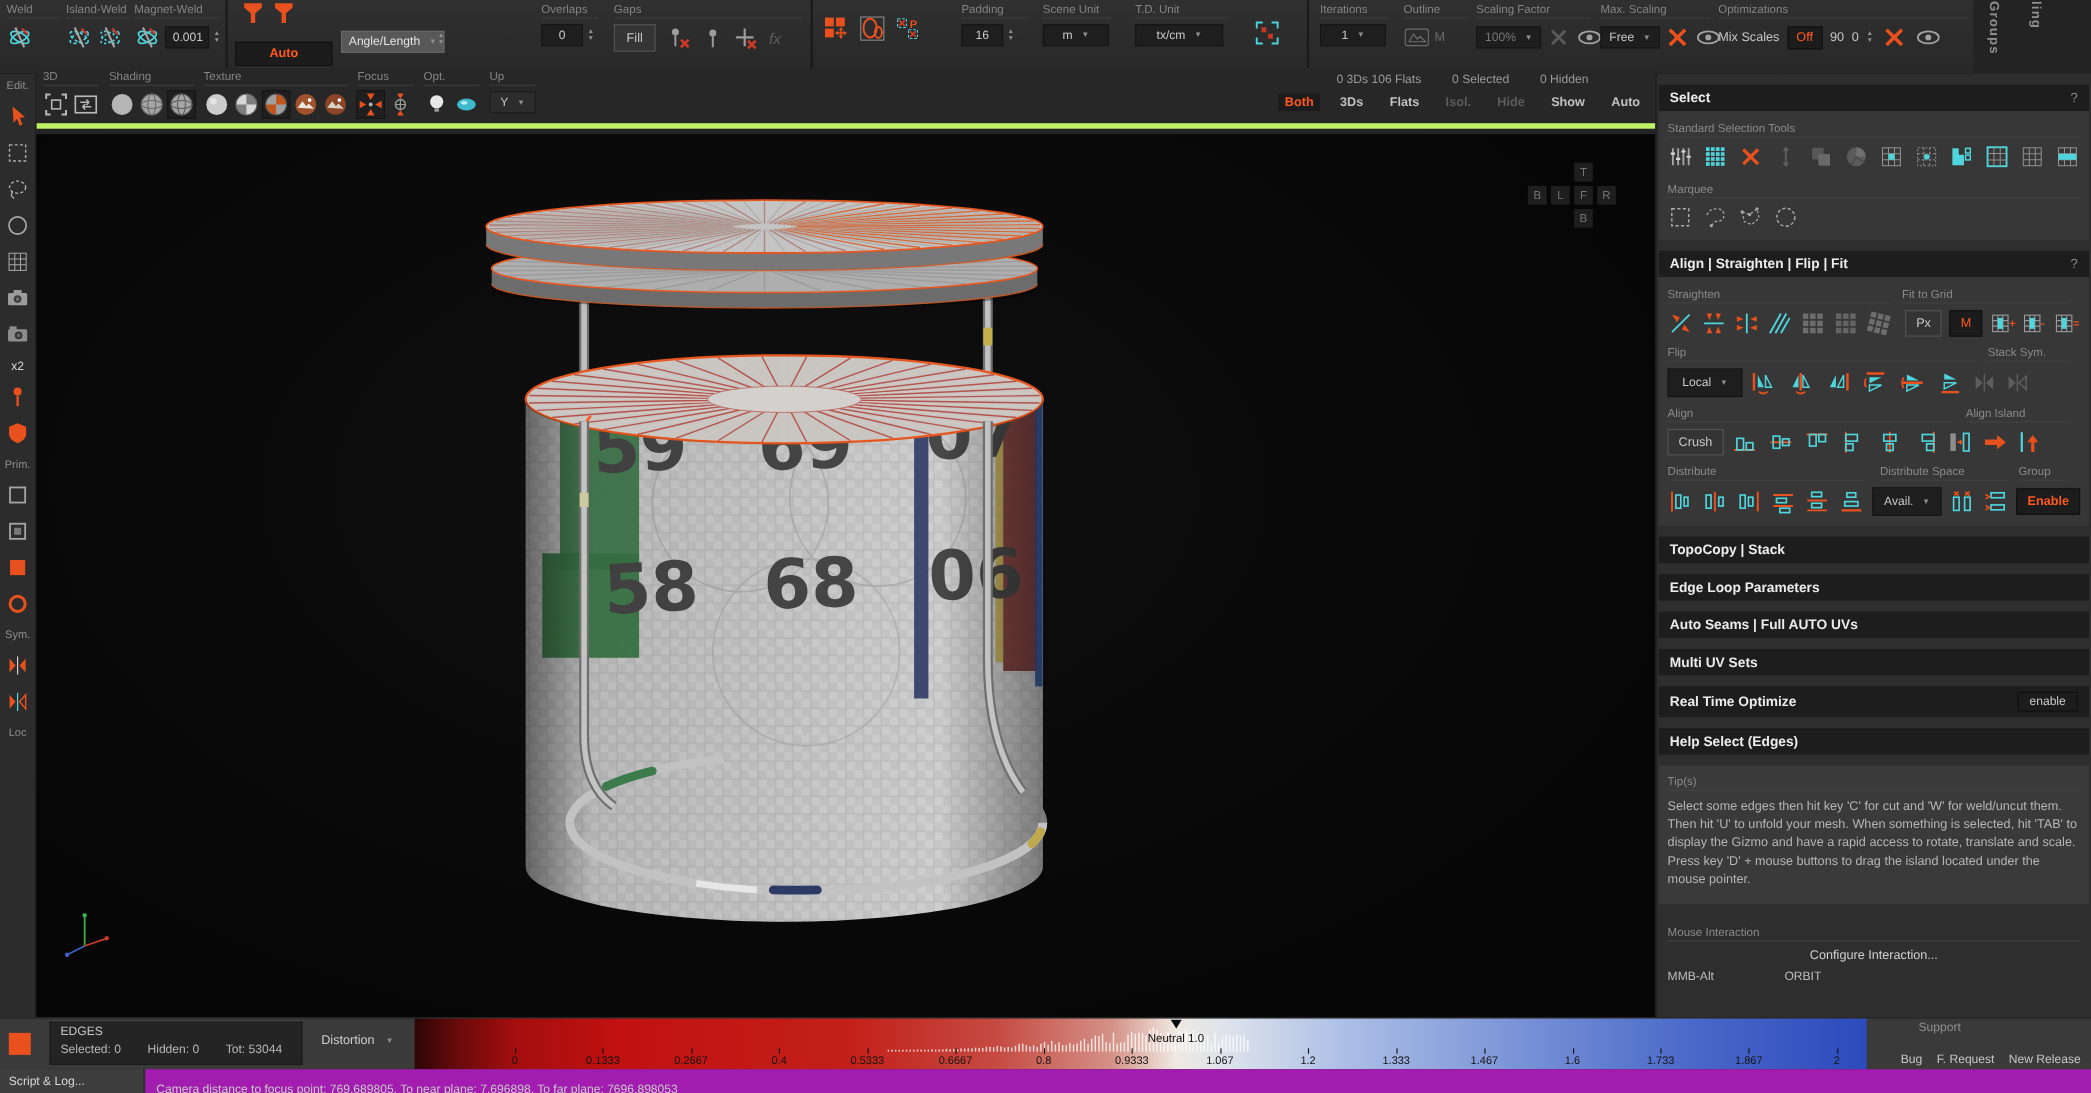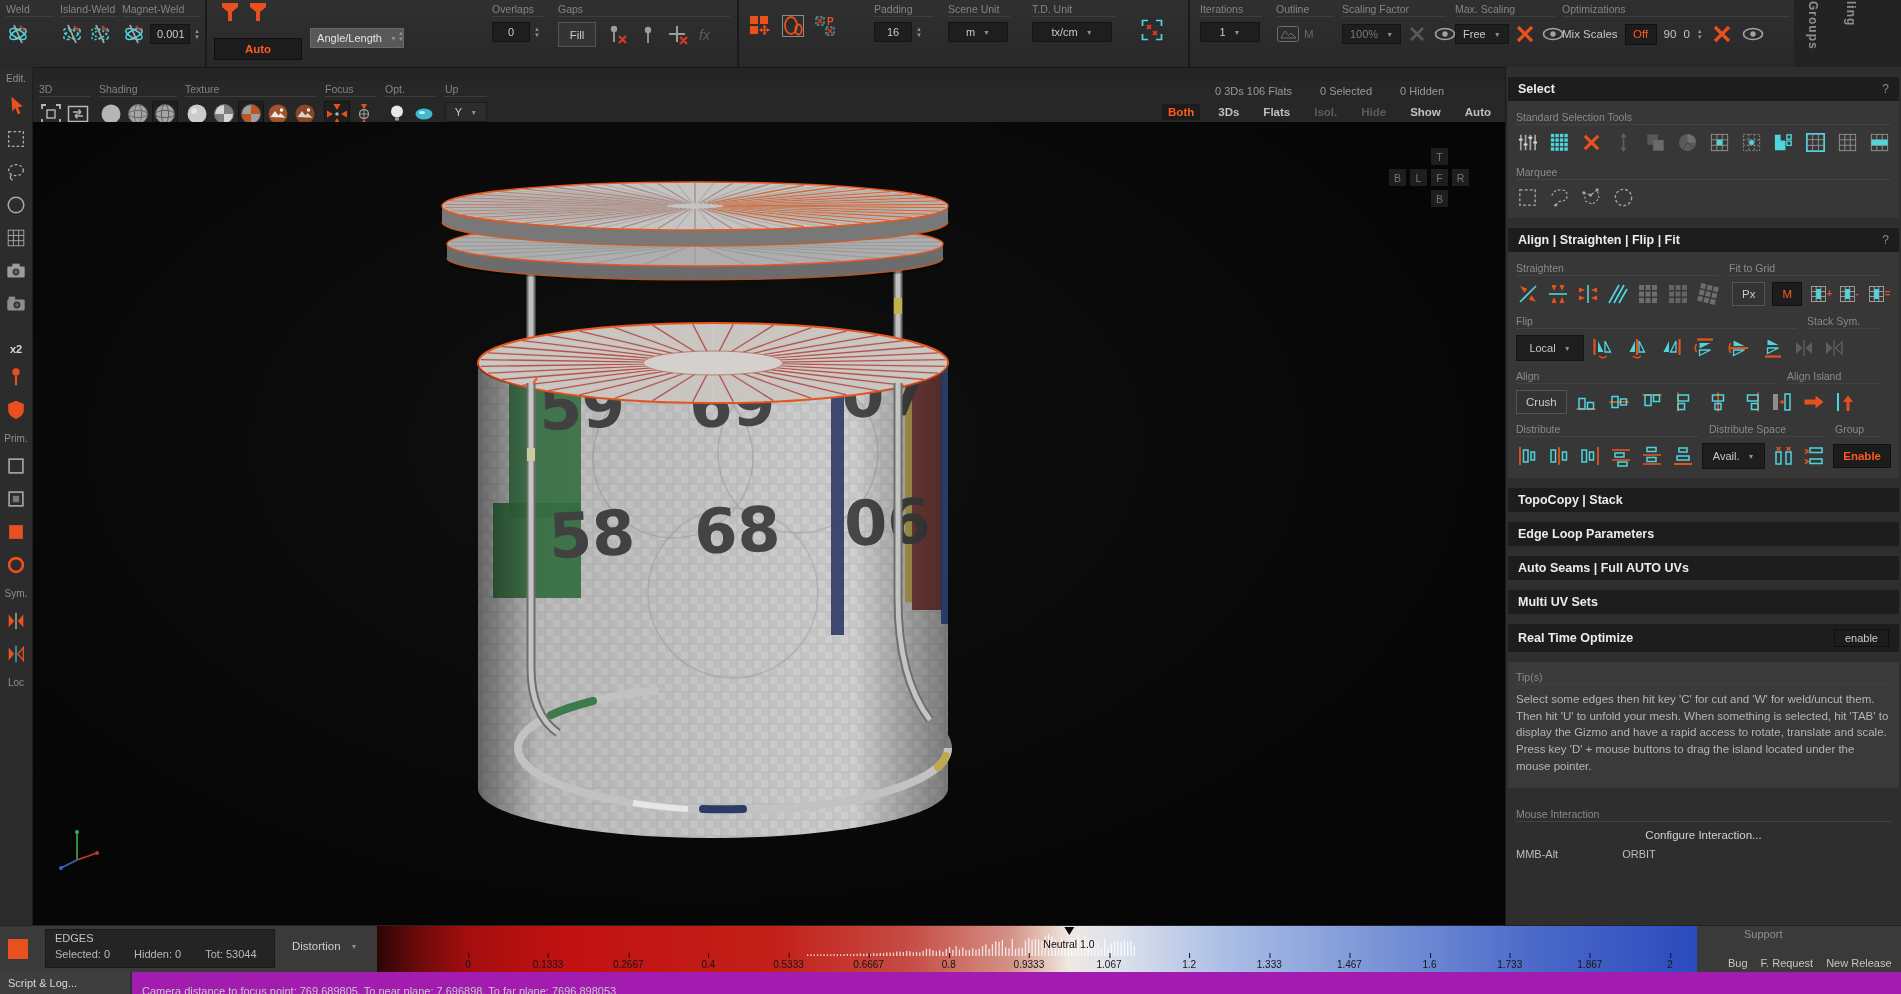--- a/index.html
+++ b/index.html
@@ -28,35 +28,35 @@
        color:#c9c9c9;background:#343434;border:1px solid #555;box-sizing:border-box}
   .btn.dark{background:#1c1c1c;border-color:#101010}
   .orange-t{color:#ff5a1f !important}
   .tsep{position:absolute;top:0;width:2px;height:67px;background:#1a1a1a}
   .dimtxt{color:#6a6a6a;font-size:11.5px}
   .plain{color:#c6c6c6;font-size:11.5px}
   .corner{position:absolute;left:1794px;top:0;width:107px;height:67px;background:#232323}
   .vtab{position:absolute;top:1px;writing-mode:vertical-rl;font-weight:bold;font-size:12px;
         color:#8f8f8f;letter-spacing:1px;height:66px;overflow:hidden}
   
-  #vpheader{position:absolute;left:33px;top:81px;width:1472px;height:55px;background:#272727;
-            border-bottom:2px solid #bef264;box-sizing:border-box}
+  #vpheader{position:absolute;left:33px;top:62px;width:1472px;height:55px;background:#272727;
+            border-bottom:5px solid #bef264;box-sizing:border-box}
   .vgroup{position:absolute;top:2px}
   .vph-right{position:absolute;right:8px;top:4px;text-align:right}
   .stats-row{display:flex;gap:28px;font-size:11px;color:#9a9a9a;justify-content:center}
   .filters-row{display:flex;gap:12px;margin-top:7px;justify-content:flex-end;align-items:center}
   .vbtn{font-size:11.5px;color:#c0c0c0;padding:2px 6px;font-weight:bold}
   .vbtn.active{background:#1c1c1c;color:#ff5a1f}
   .vbtn.dim{color:#5c5c5c}
   
   #sidebar{position:absolute;left:0;top:67px;width:33px;height:858px;background:#2c2c2c;
            border-right:1px solid #1e1e1e;box-sizing:border-box;display:flex;flex-direction:column;align-items:center}
   .side-label{font-size:10px;color:#8f8f8f;margin-top:12px}
   #sidebar .icon{width:22px;height:22px;margin-top:11px}
-  .x2{font-size:11px;font-weight:bold;color:#d8d8d8;margin-top:28px}
+  .x2{font-size:11px;font-weight:normal;color:#d8d8d8;margin-top:12px}
   
   #viewport{position:absolute;left:33px;top:122px;width:1472px;height:803px;overflow:hidden;
             background:radial-gradient(ellipse at 45% 40%,#101010 0%,#060606 75%)}
   .ncell{position:absolute;width:17px;height:17px;background:#1e1e1e;color:#757575;font-size:10.5px;
          display:flex;align-items:center;justify-content:center}
   
   #rightpanel{position:absolute;left:1505px;top:67px;width:396px;height:858px;background:#2e2e2e;
               border-left:1px solid #191919;box-sizing:border-box;overflow:hidden;padding:0 2px}
   .sec-h{background:#1d1d1d;color:#ececec;font-weight:bold;font-size:12.5px;padding:5px 10px;
          display:flex;justify-content:space-between;align-items:center;margin-top:10px}
@@ -1414,20 +1414,23 @@
   <div class="sec-h">
     <span>Auto Seams | Full AUTO UVs</span>
   </div>
   <div class="sec-h">
     <span>Multi UV Sets</span>
   </div>
   <div class="sec-h">
     <span>Real Time Optimize</span>
     <span class="btn dark" style="font-size:11px;padding:2px 10px;font-weight:normal">enable</span>
   </div>
+  <div class="sec-h">
+    <span>Help Select (Edges)</span>
+  </div>
 
   <div class="tip">
     <div class="plabel">Tip(s)</div>
     <p class="tip-text">Select some edges then hit key 'C' for cut and 'W' for weld/uncut them. Then hit 'U' to unfold your mesh. When something is selected, hit 'TAB' to display the Gizmo and have a rapid access to rotate, translate and scale. Press key 'D' + mouse buttons to drag the island located under the mouse pointer.</p>
   </div>
 
   <div class="plabel" style="margin:20px 8px 0">Mouse Interaction</div>
   <div class="configure">Configure Interaction...</div>
   <div class="mi-row">
     <span>MMB-Alt</span>

